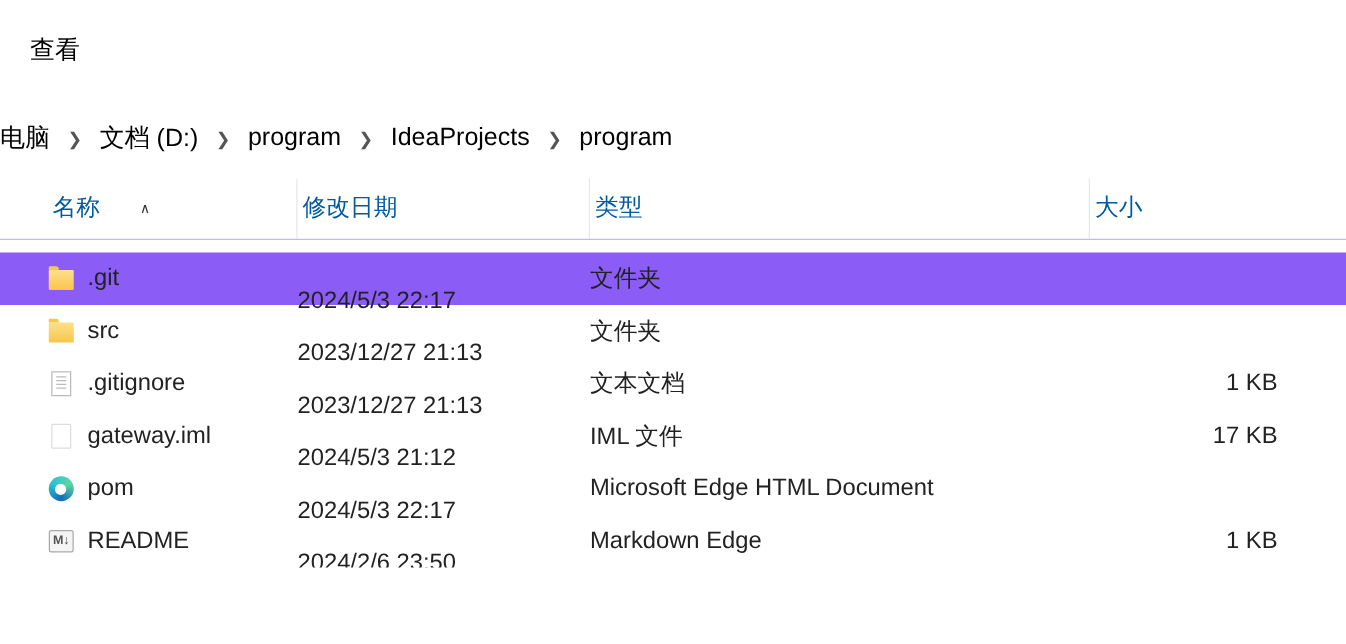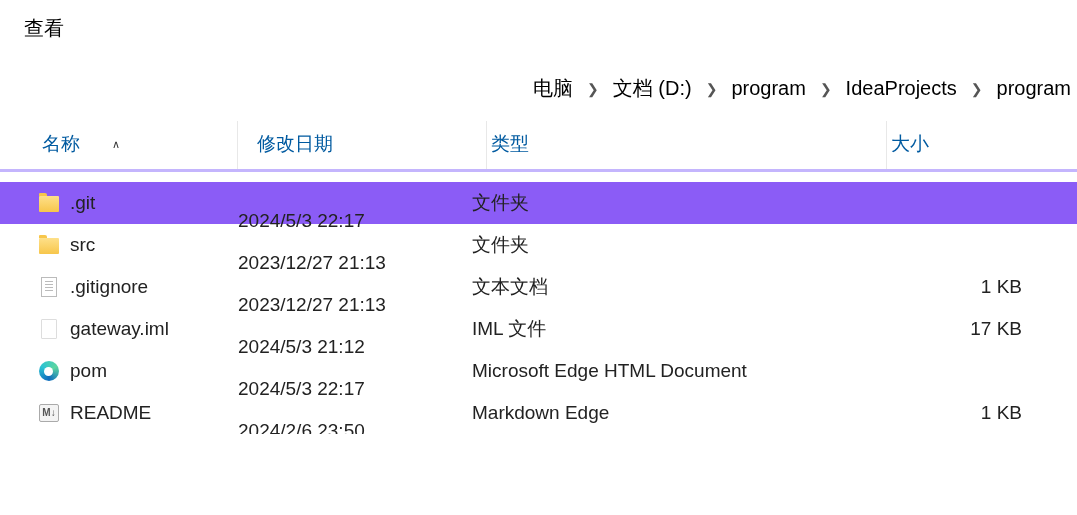--- a/index.html
+++ b/index.html
@@ -4,59 +4,58 @@
   <style>
     * { margin: 0; padding: 0; box-sizing: border-box; }
     body {
       font-family: "Microsoft YaHei", "Segoe UI", sans-serif;
       font-size: 18px;
       color: #000;
       background: #fff;
       width: 1077px;
     }
     .menu-bar {
-      padding: 15px 24px;
+      padding: 26px 24px;
     }
     .menu-item {
       display: inline-block;
       font-size: 20px;
     }
     .breadcrumb {
       padding: 18px 0 18px 0;
       display: flex;
       align-items: center;
       font-size: 20px;
-      justify-content: flex-end;
     }
     .breadcrumb-item {
       padding: 0 6px;
     }
     .breadcrumb-sep {
       font-size: 14px;
       color: #555;
       padding: 0 8px;
       user-select: none;
     }
     .column-headers {
       display: flex;
-      border-bottom: 3px solid #c4b5fd;
+      border-bottom: 1px solid #c4b5fd;
       border-top: 1px solid transparent;
       padding: 0 0 0 38px;
     }
     .col-header {
       color: #005aa0;
       font-size: 19px;
       padding: 10px 4px 12px 4px;
       border-right: 1px solid #e8e8e8;
       display: flex;
       align-items: center;
     }
     .col-header:last-child { border-right: none; }
     .col-name { width: 200px; }
-    .col-date { width: 234px; margin-left: 15px; }
+    .col-date { width: 234px; }
     .col-type { width: 400px; }
     .col-size { width: 162px; }
     .sort-arrow {
       font-size: 11px;
       margin-left: 32px;
       color: #333;
     }
     .file-list {
       padding-top: 10px;
     }

